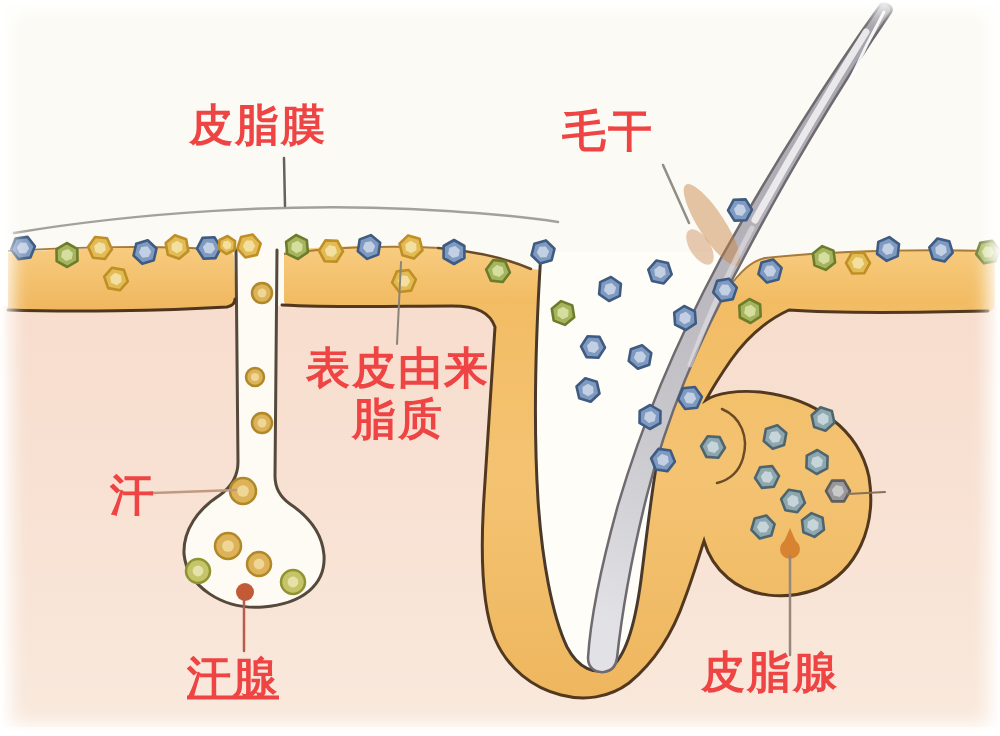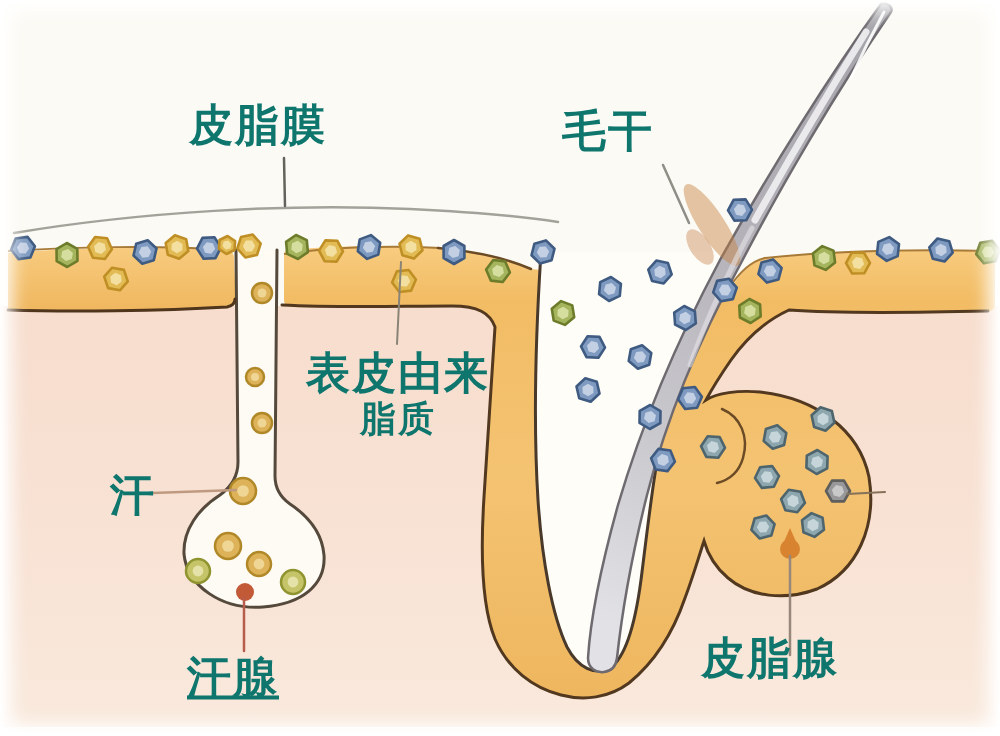--- a/index.html
+++ b/index.html
@@ -4,24 +4,24 @@
 <style>
   html,body{margin:0;padding:0;background:#ffffff;}
   .frame{
     position:relative;width:1000px;height:736px;margin:0 auto;
     background:#fbfaf4;overflow:hidden;
     font-family:"Liberation Sans","DejaVu Sans",sans-serif;
   }
   .frame svg{position:absolute;left:0;top:0;}
   .diagram-label{
     position:absolute;transform:translate(-50%,-50%);
-    font-size:44px;font-weight:700;color:#0f766e;letter-spacing:2px;
+    font-size:44px;font-weight:700;color:#ef4444;letter-spacing:2px;
     white-space:nowrap;text-align:center;line-height:1.16;
   }
-  .diagram-label .l2{display:block;font-size:36px;}
+  .diagram-label .l2{display:block;font-size:44px;}
   .vignette{
     position:absolute;inset:0;pointer-events:none;
     box-shadow:inset 0 0 18px 12px rgba(255,255,255,0.95), inset 0 0 5px 3px rgba(255,255,255,0.8);
   }
 </style>
 </head>
 <body>
 
 <div class="frame">
   <svg width="1000" height="736" viewBox="0 0 1000 736">
@@ -314,16 +314,16 @@
       </g>
 
     <rect x="0" y="727" width="1000" height="9" fill="#fbf9f6"></rect>
   </svg>
 
   <div class="diagram-label" id="lbl-sebum-film" style="left: 258px; top: 125px;"><span>皮脂膜</span></div>
   <div class="diagram-label" id="lbl-hair-shaft" style="left: 608px; top: 131px;"><span>毛干</span></div>
   <div class="diagram-label" id="lbl-epidermal-lipid" style="left: 398px; top: 393px;"><span>表皮由来</span><span class="l2">脂质</span></div>
   <div class="diagram-label" id="lbl-sweat" style="left: 133px; top: 495px;"><span>汗</span></div>
   <div class="diagram-label" id="lbl-sweat-gland" style="left: 233px; top: 677px; text-decoration: underline;"><span>汗腺</span></div>
-  <div class="diagram-label" id="lbl-sebaceous-gland" style="left: 770px; top: 658px;"><span>皮脂腺</span></div>
+  <div class="diagram-label" id="lbl-sebaceous-gland" style="left: 770px; top: 672px;"><span>皮脂腺</span></div>
 
   <div class="vignette"></div>
 </div>
 
 </body></html>

